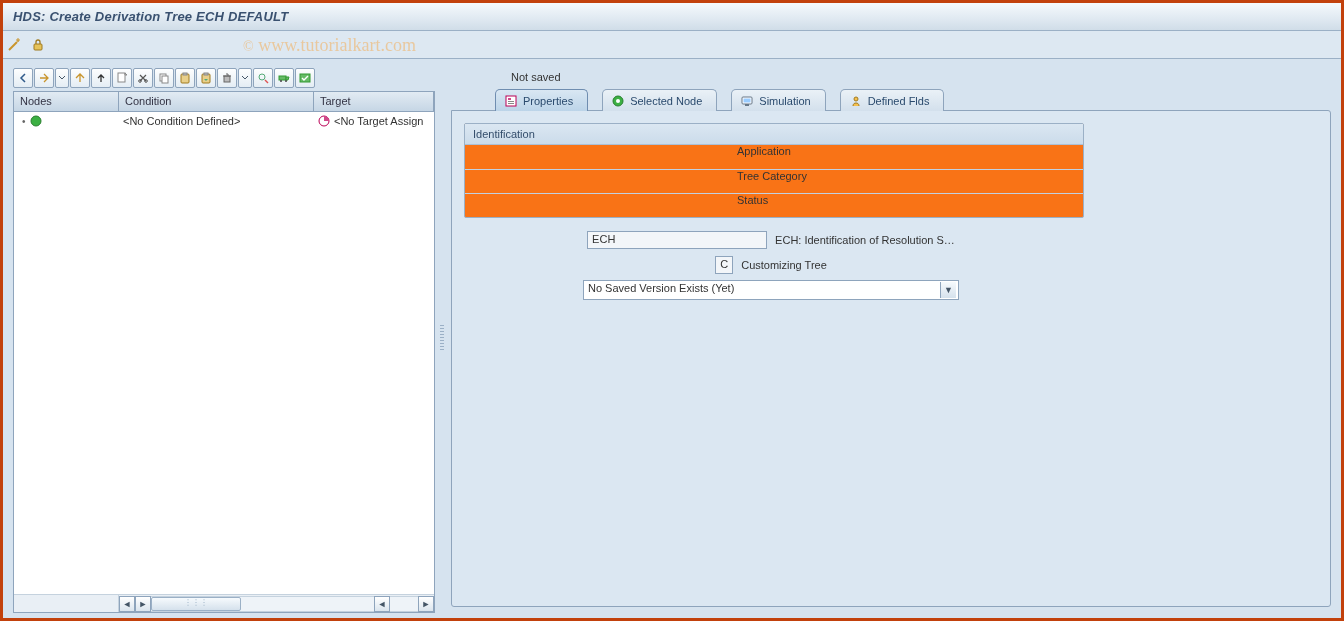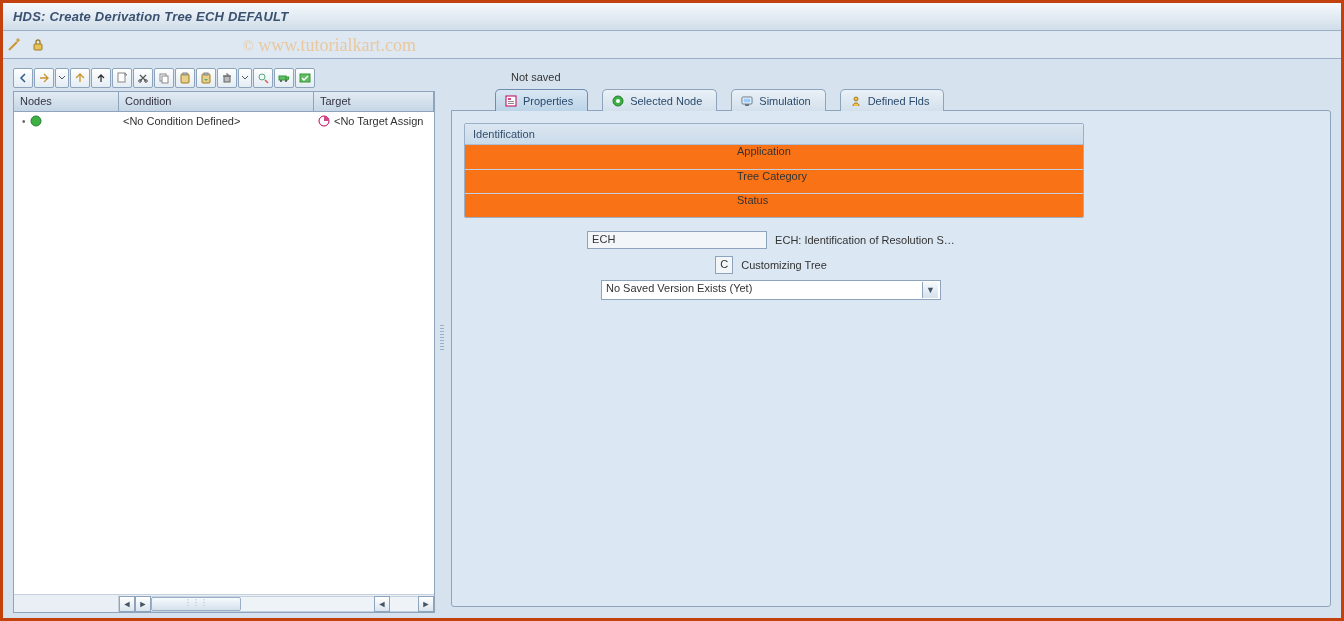--- a/index.html
+++ b/index.html
@@ -314,21 +314,21 @@
     font-size:11px;
     color:#333;
   }
   .fselect {
     height:20px;
     border:1px solid #8ea4bc;
     background:#fff;
     font-size:11px;
     padding:1px 20px 1px 4px;
     position:relative;
-    width:340px;
+    width:376px;
   }
   .fselect .caret{
     position:absolute; right:2px; top:1px; bottom:1px; width:16px;
     background:linear-gradient(#f6fafd,#d5e1ec);
     border-left:1px solid #8ea4bc;
     display:flex;align-items:center;justify-content:center;font-size:9px;color:#456;
   }
 
   
   svg { display:block; }

